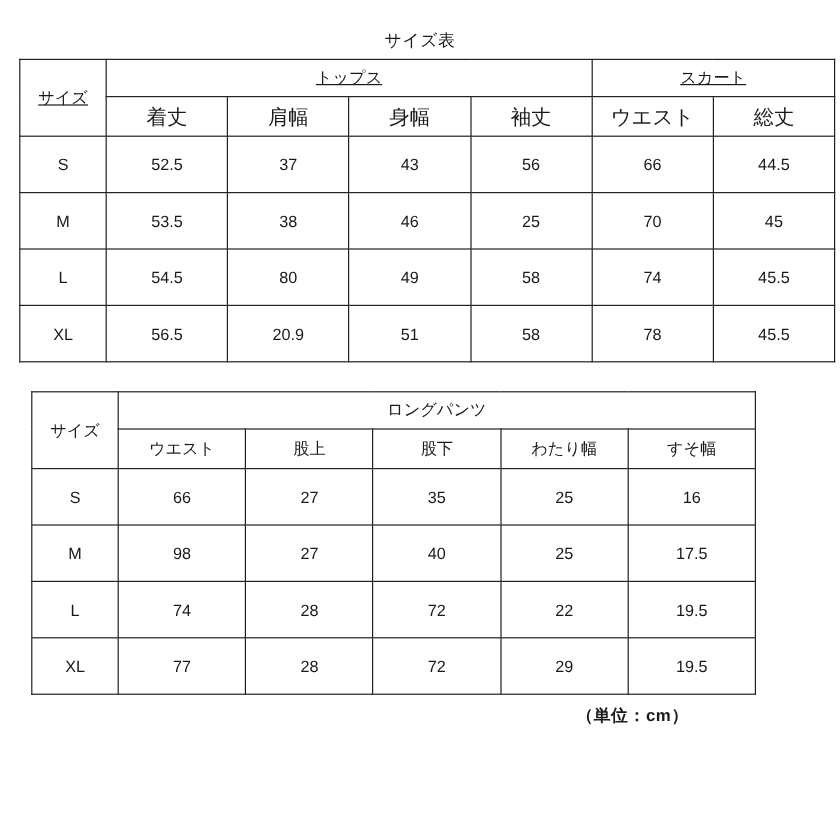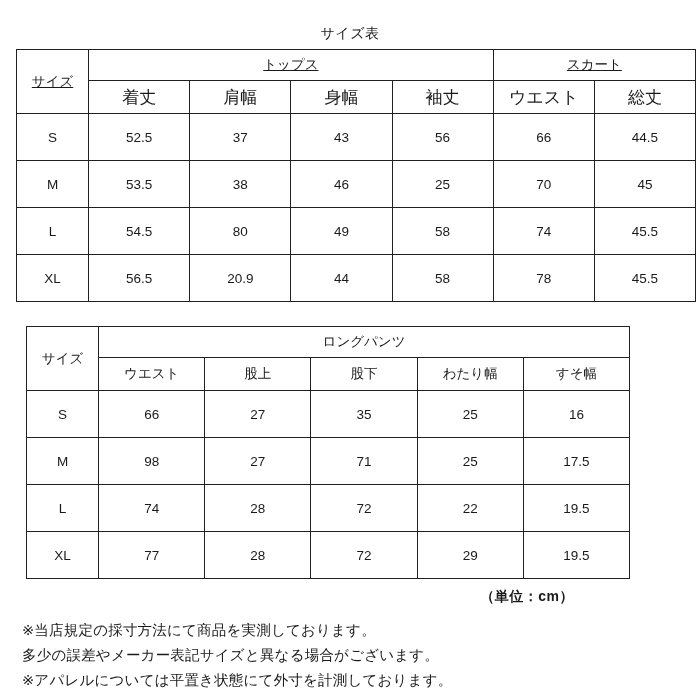--- a/index.html
+++ b/index.html
@@ -143,21 +143,21 @@
         <td>80</td>
         <td>49</td>
         <td>58</td>
         <td>74</td>
         <td>45.5</td>
       </tr>
       <tr class="r-data">
         <td>XL</td>
         <td>56.5</td>
         <td>20.9</td>
-        <td>44</td>
+        <td>51</td>
         <td>58</td>
         <td>78</td>
         <td>45.5</td>
       </tr>
     </tbody>
   </table>
 
   <div class="gap"></div>
 
   <table class="size-table" id="table-pants">
@@ -187,21 +187,21 @@
         <td>66</td>
         <td>27</td>
         <td>35</td>
         <td>25</td>
         <td>16</td>
       </tr>
       <tr class="r-data">
         <td>M</td>
         <td>98</td>
         <td>27</td>
-        <td>71</td>
+        <td>40</td>
         <td>25</td>
         <td>17.5</td>
       </tr>
       <tr class="r-data">
         <td>L</td>
         <td>74</td>
         <td>28</td>
         <td>72</td>
         <td>22</td>
         <td>19.5</td>
@@ -212,19 +212,14 @@
         <td>28</td>
         <td>72</td>
         <td>29</td>
         <td>19.5</td>
       </tr>
     </tbody>
   </table>
 
   <div class="unit-line">（単位：cm）</div>
 
-  <div class="notes">
-    <div class="note">※当店規定の採寸方法にて商品を実測しております。</div>
-    <div class="note">多少の誤差やメーカー表記サイズと異なる場合がございます。</div>
-    <div class="note">※アパレルについては平置き状態にて外寸を計測しております。</div>
-  </div>
 
 </div>
 
 </body></html>

